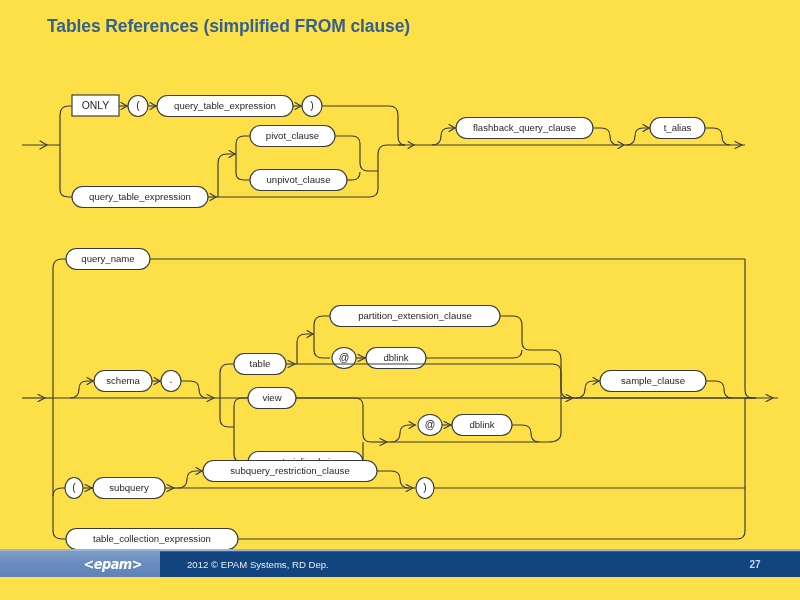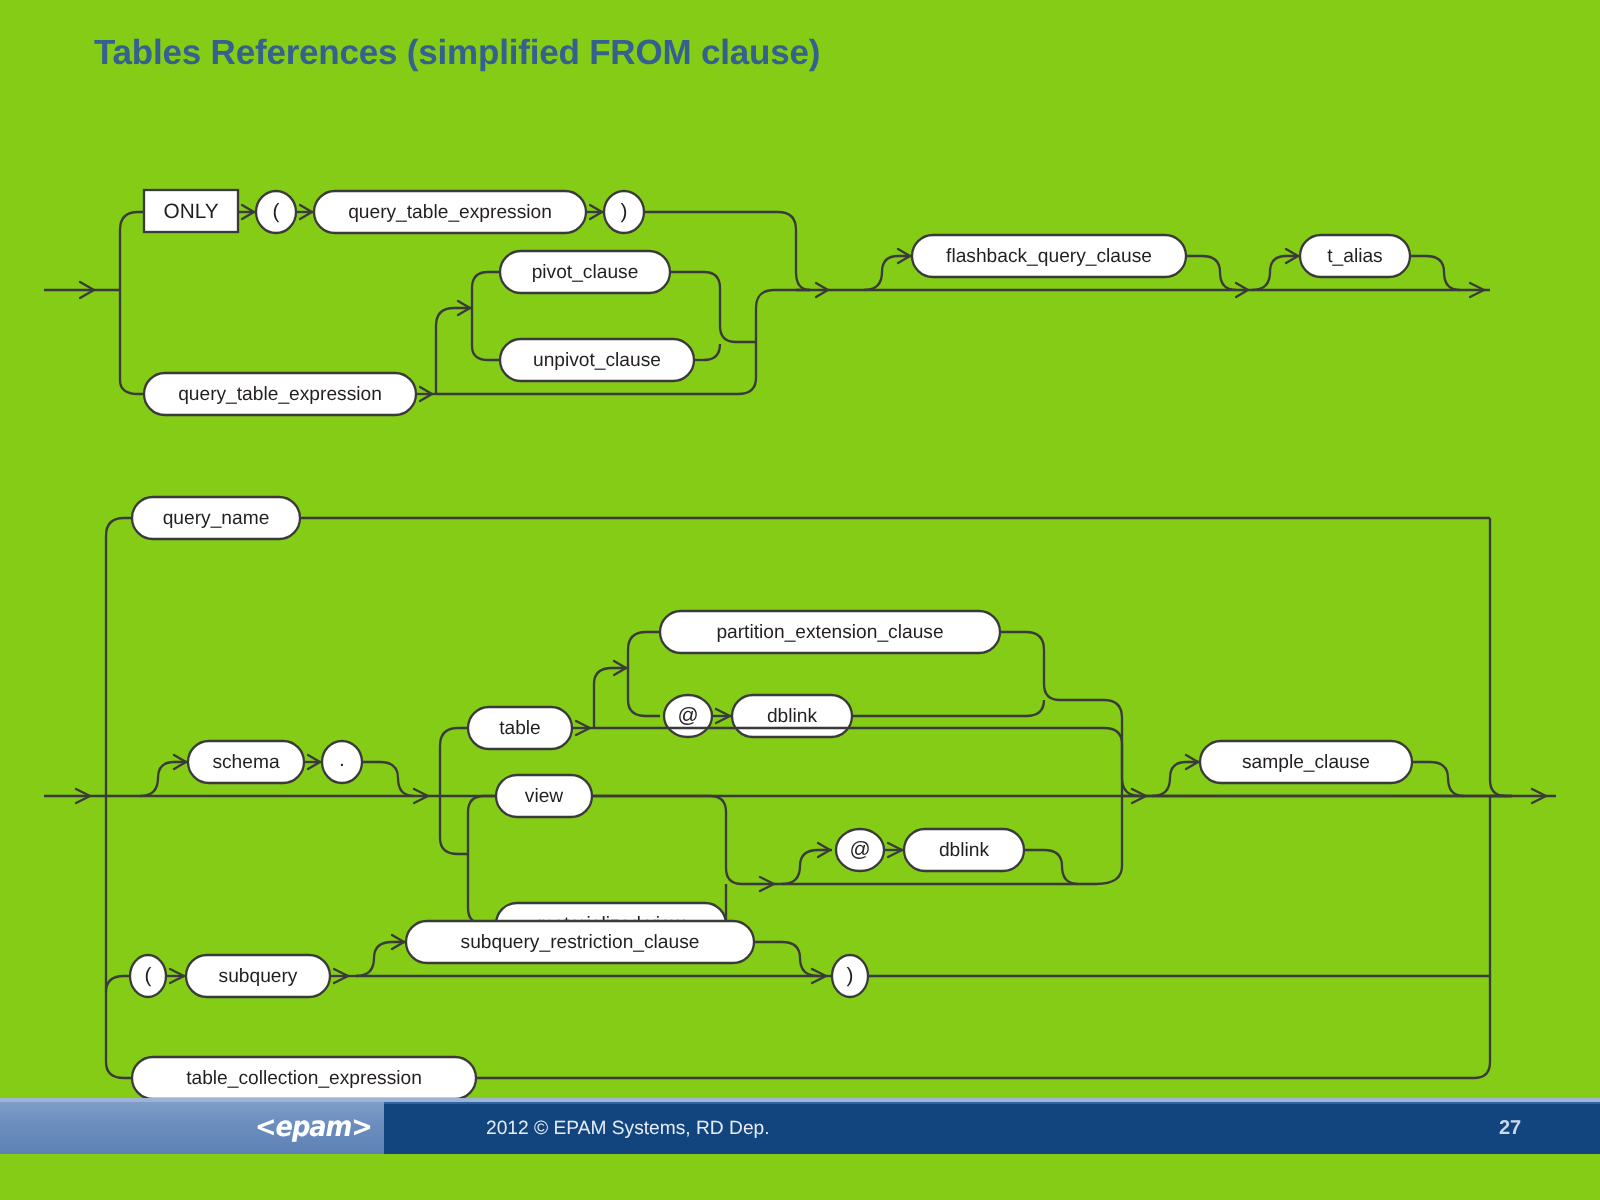--- a/index.html
+++ b/index.html
@@ -11,21 +11,21 @@
     width: 800px;
     height: 600px;
     position: relative;
     overflow: hidden;
     font-family: "Liberation Sans", sans-serif;
     -webkit-font-smoothing: antialiased;
   }
   .slide {
     position: absolute;
     inset: 0;
-    background: #84cc16;
+    background: #fde047;
   }
   .slide-title {
     position: absolute;
     left: 47px;
     top: 16px;
     font-size: 17.5px;
     font-weight: bold;
     color: #35618e;
     letter-spacing: -0.1px;
     white-space: nowrap;
@@ -96,45 +96,44 @@
   .footer {
     position: absolute;
     left: 0;
     top: 551px;
     width: 800px;
     height: 26px;
     display: flex;
     align-items: stretch;
   }
   .footer-logo-band {
-    width: 192px;
+    width: 160px;
     background: linear-gradient(to bottom, #7e9dc9 0%, #6a8cbd 48%, #5f82b6 100%);
     display: flex;
     align-items: center;
     justify-content: flex-end;
-    padding-right: 4px;
+    padding-right: 16px;
     box-sizing: border-box;
   }
   .footer-logo {
     color: #ffffff;
     font-family: "DejaVu Sans", sans-serif;
     font-size: 14px;
     font-weight: bold;
     font-style: italic;
     letter-spacing: -0.6px;
     transform: scaleX(0.92);
   }
   .footer-main {
     flex: 1;
     background: #12447e;
     display: flex;
     align-items: center;
     position: relative;
     border-top: 1px solid #2f64a3;
-    padding-left: 24px;
   }
   .footer-copy {
     color: #e6ecf5;
     font-size: 9.6px;
     margin-left: 27px;
     white-space: nowrap;
   }
   .footer-page {
     position: absolute;
     right: 0;

